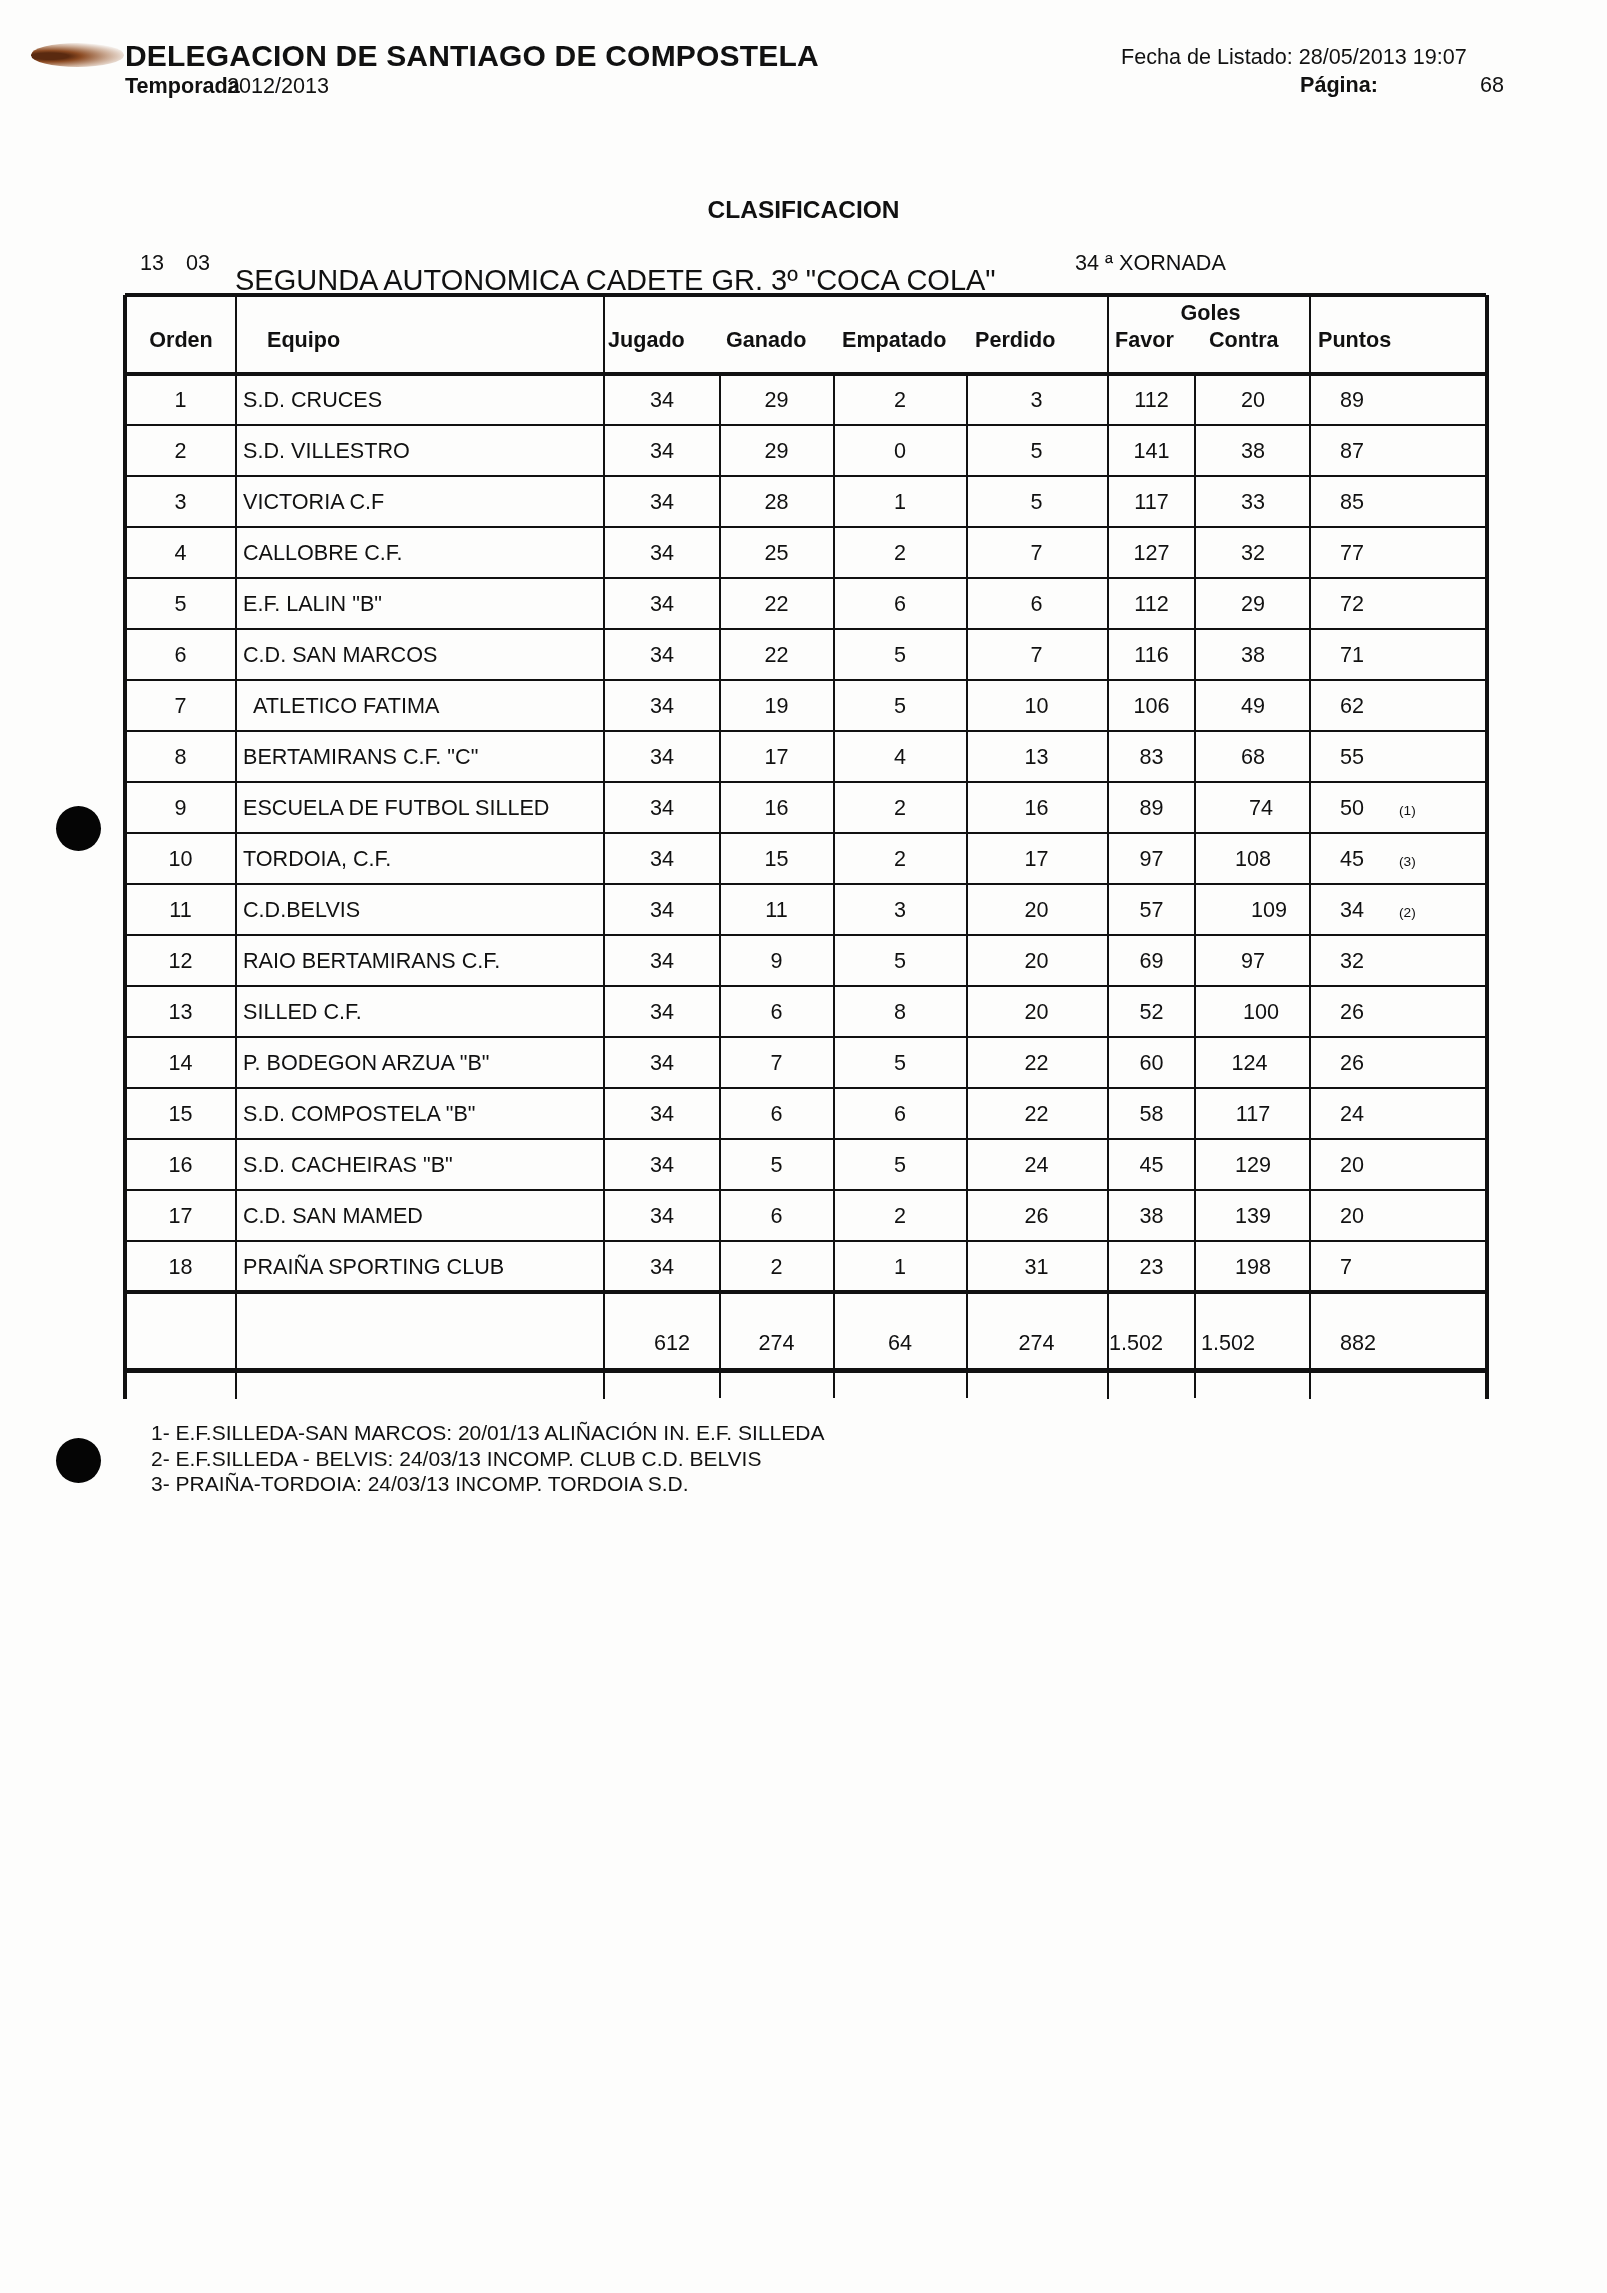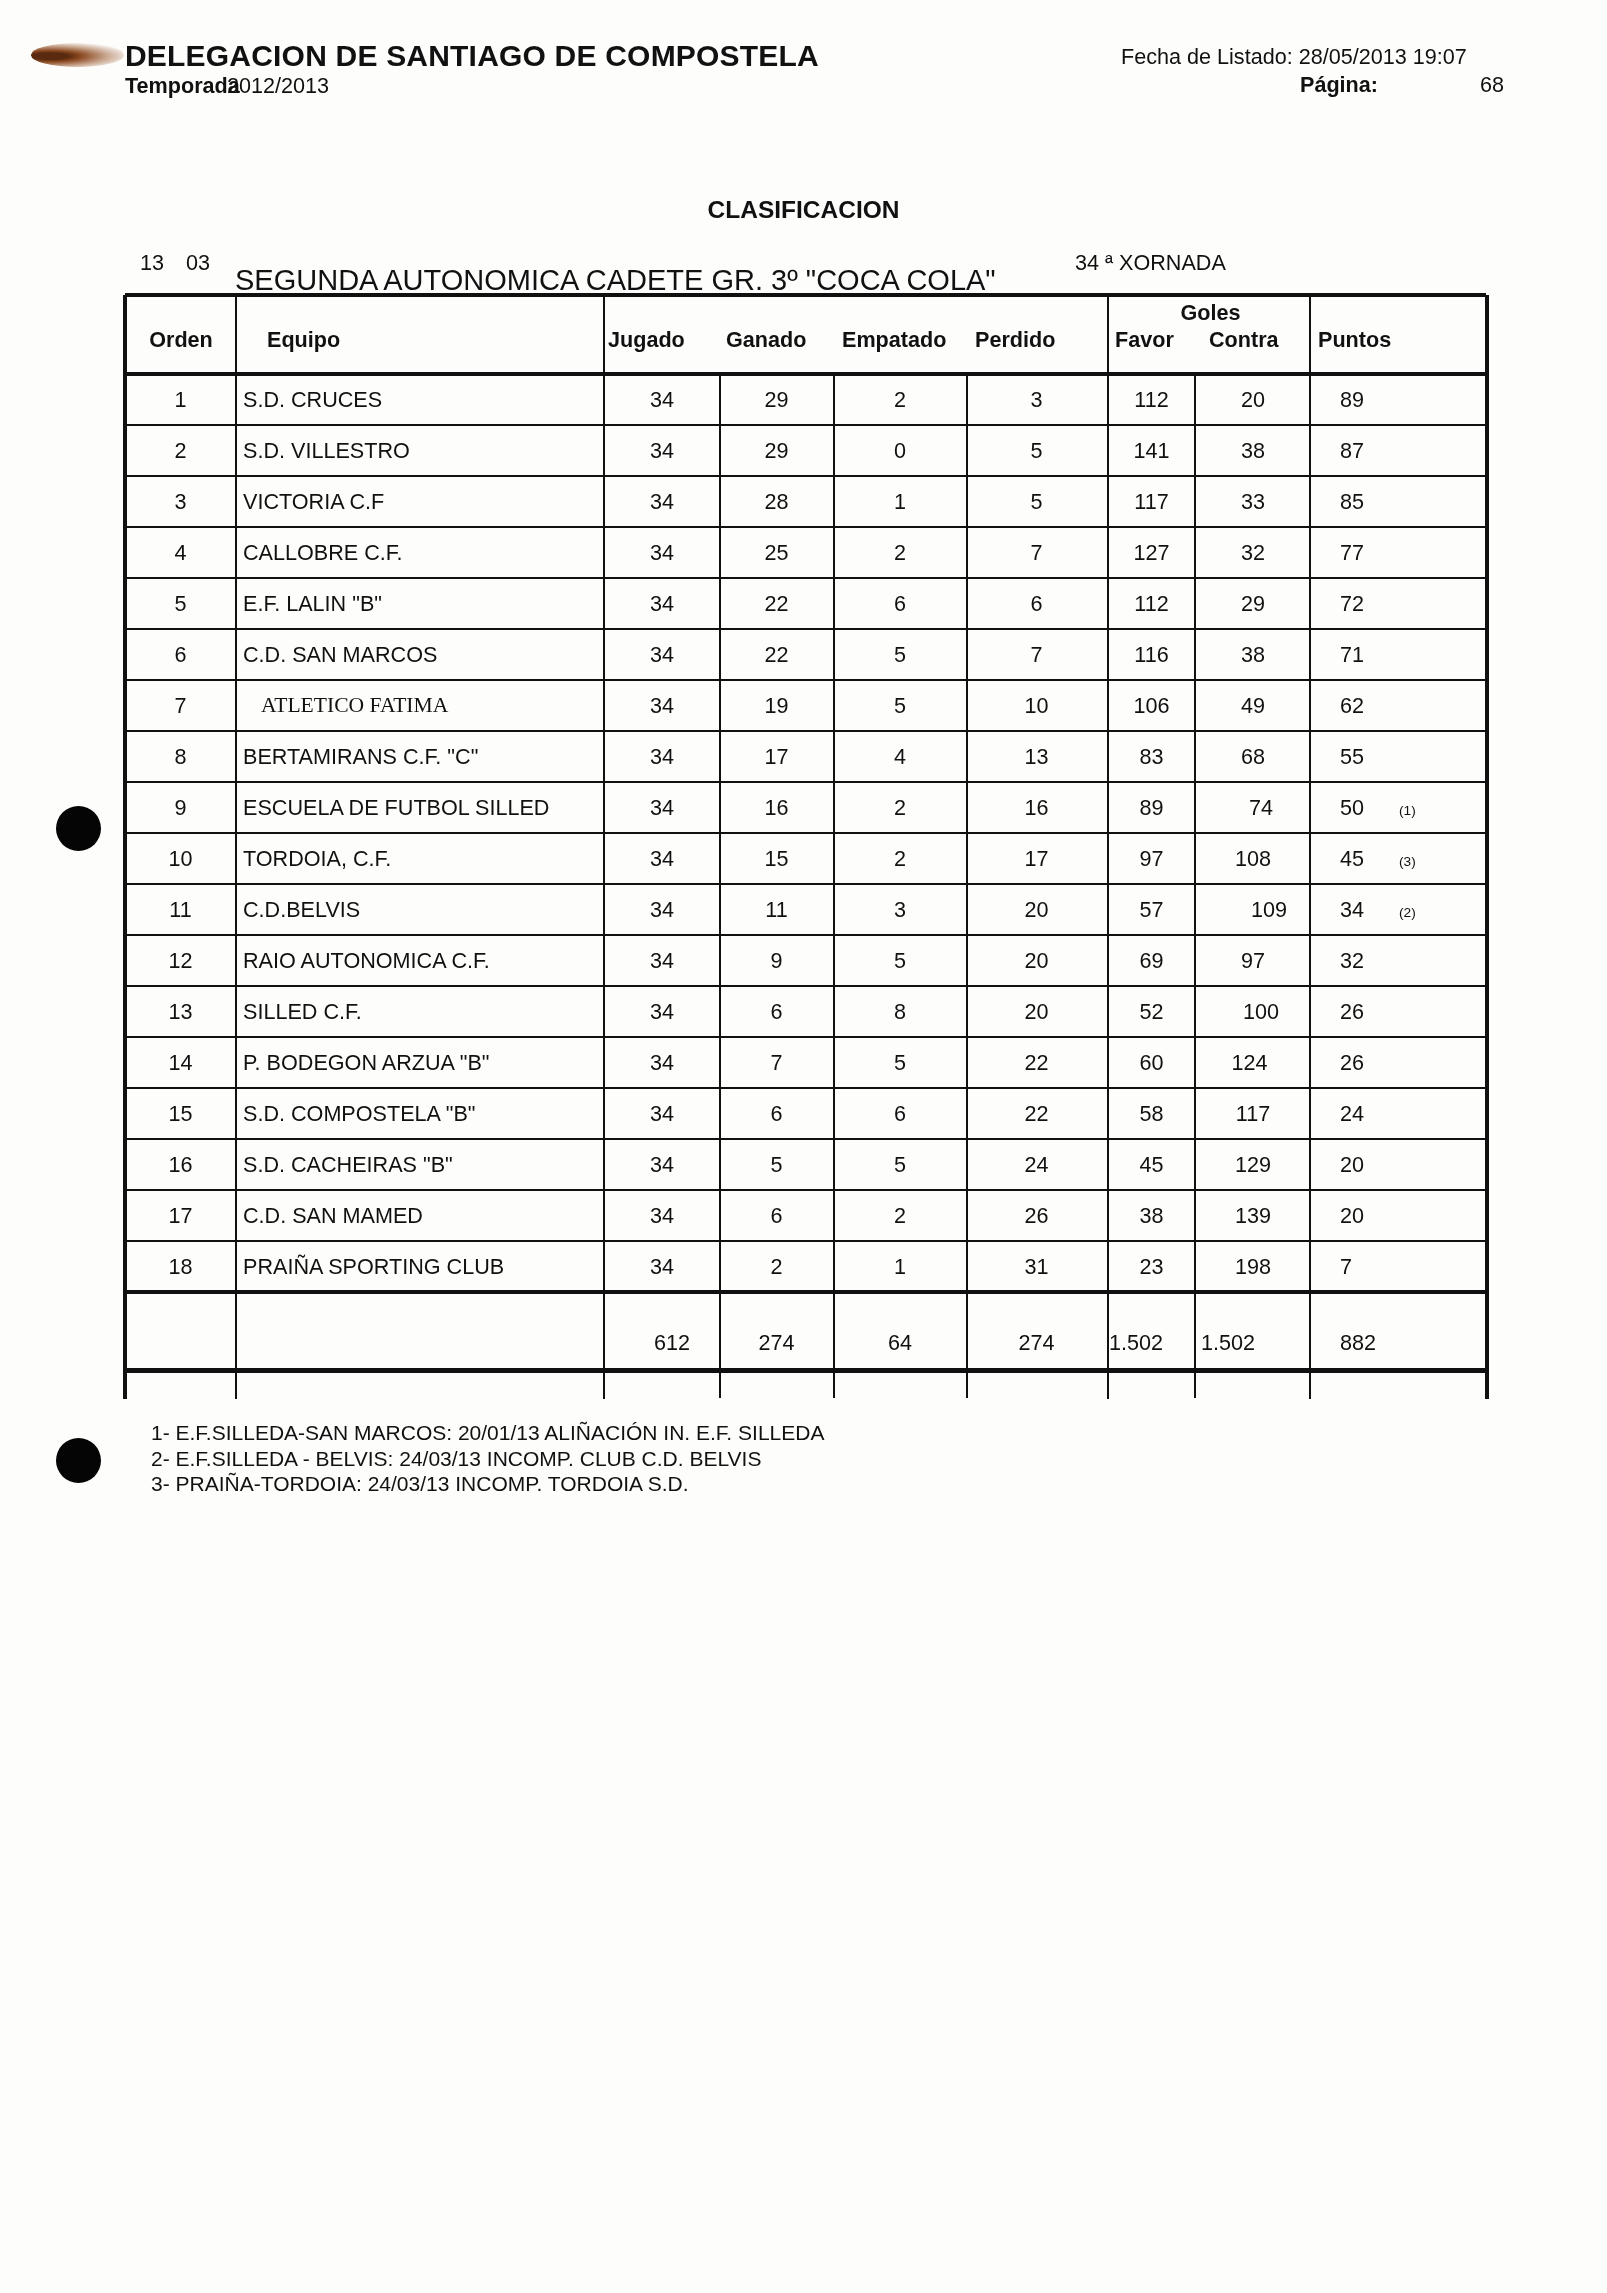--- a/index.html
+++ b/index.html
@@ -129,21 +129,21 @@
         <div class="cell" style="left: 604px; top: 629px; width: 116px;">34</div>
         <div class="cell" style="left: 719px; top: 629px; width: 115px;">22</div>
         <div class="cell" style="left: 834px; top: 629px; width: 132px;">5</div>
         <div class="cell" style="left: 966px; top: 629px; width: 141px;">7</div>
         <div class="cell" style="left: 1108px; top: 629px; width: 87px;">116</div>
         <div class="cell" style="left: 1195px; top: 629px; width: 116px;">38</div>
         <div class="cell" style="left: 1340px; top: 629px; width: 176px; text-align: left;">71</div>
       </div>
       <div>
         <div class="cell" style="left: 125px; top: 680px; width: 111px;">7</div>
-        <div class="cell team" style="left: 261px; top: 680px; width: 361px; font-family: Liberation Serif, serif;">ATLETICO FATIMA</div>
+        <div class="cell team" style="left: 253px; top: 680px; width: 361px;">ATLETICO FATIMA</div>
         <div class="cell" style="left: 604px; top: 680px; width: 116px;">34</div>
         <div class="cell" style="left: 719px; top: 680px; width: 115px;">19</div>
         <div class="cell" style="left: 834px; top: 680px; width: 132px;">5</div>
         <div class="cell" style="left: 966px; top: 680px; width: 141px;">10</div>
         <div class="cell" style="left: 1108px; top: 680px; width: 87px;">106</div>
         <div class="cell" style="left: 1195px; top: 680px; width: 116px;">49</div>
         <div class="cell" style="left: 1340px; top: 680px; width: 176px; text-align: left;">62</div>
       </div>
       <div>
         <div class="cell" style="left: 125px; top: 731px; width: 111px;">8</div>
@@ -187,21 +187,21 @@
         <div class="cell" style="left: 719px; top: 884px; width: 115px;">11</div>
         <div class="cell" style="left: 834px; top: 884px; width: 132px;">3</div>
         <div class="cell" style="left: 966px; top: 884px; width: 141px;">20</div>
         <div class="cell" style="left: 1108px; top: 884px; width: 87px;">57</div>
         <div class="cell" style="left: 1195px; top: 884px; width: 116px; margin-left: 16px;">109</div>
         <div class="cell" style="left: 1340px; top: 884px; width: 176px; text-align: left;">34</div>
         <div class="note-ref" style="left: 1399px; top: 887px;">(2)</div>
       </div>
       <div>
         <div class="cell" style="left: 125px; top: 935px; width: 111px;">12</div>
-        <div class="cell team" style="left: 243px; top: 935px; width: 361px;">RAIO AUTONOMICA C.F.</div>
+        <div class="cell team" style="left: 243px; top: 935px; width: 361px;">RAIO BERTAMIRANS C.F.</div>
         <div class="cell" style="left: 604px; top: 935px; width: 116px;">34</div>
         <div class="cell" style="left: 719px; top: 935px; width: 115px;">9</div>
         <div class="cell" style="left: 834px; top: 935px; width: 132px;">5</div>
         <div class="cell" style="left: 966px; top: 935px; width: 141px;">20</div>
         <div class="cell" style="left: 1108px; top: 935px; width: 87px;">69</div>
         <div class="cell" style="left: 1195px; top: 935px; width: 116px;">97</div>
         <div class="cell" style="left: 1340px; top: 935px; width: 176px; text-align: left;">32</div>
       </div>
       <div>
         <div class="cell" style="left: 125px; top: 986px; width: 111px;">13</div>

